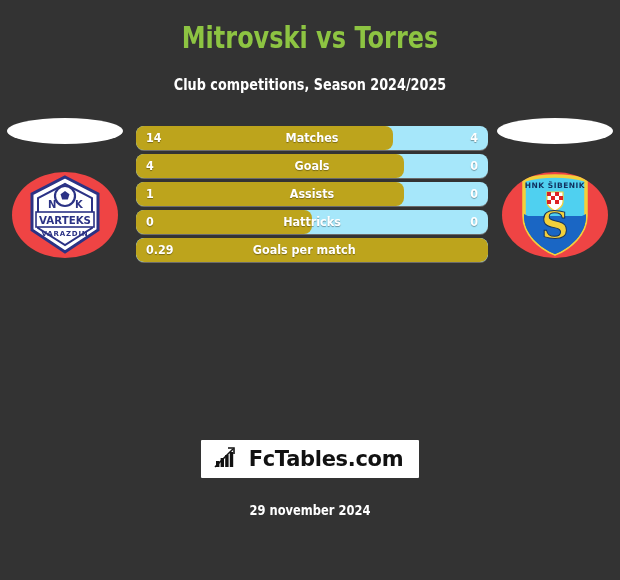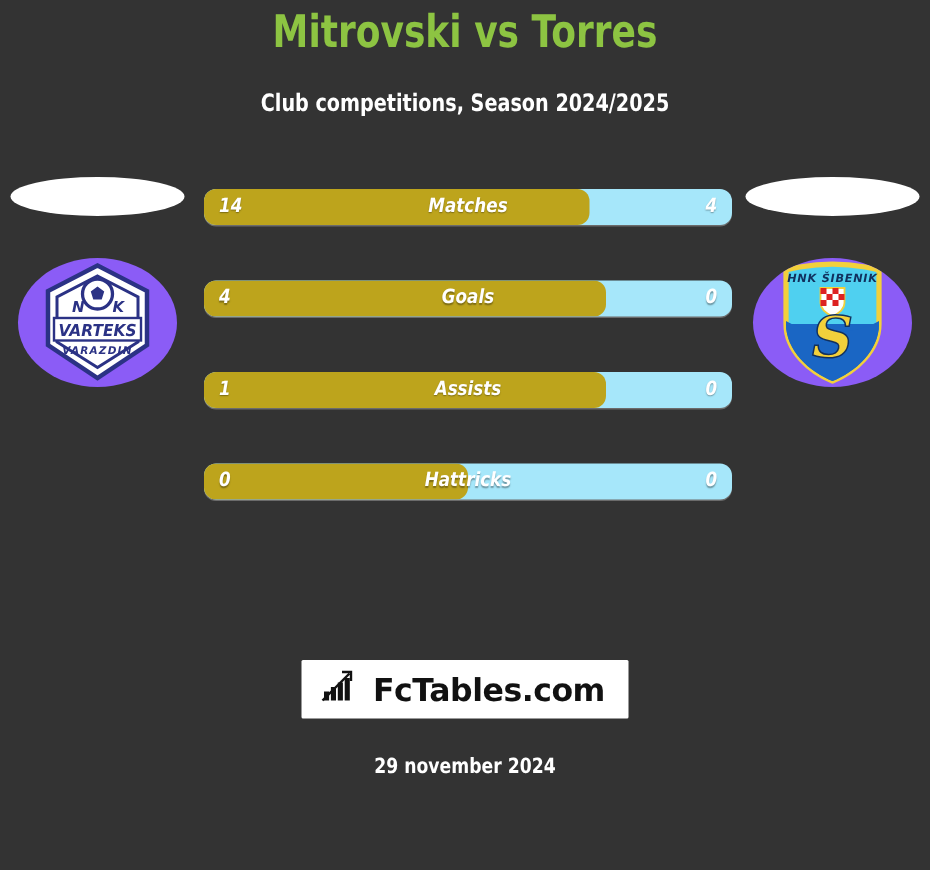--- a/index.html
+++ b/index.html
@@ -11,21 +11,21 @@
     height: 580px;
     background: #333333;
     font-family: "Liberation Sans", sans-serif;
     overflow: hidden;
     position: relative;
   }
 
   
   .header {
     text-align: center;
-    padding-top: 2px;
+    padding-top: 18px;
   }
   .page-title {
     font-family: "DejaVu Sans", sans-serif;
     font-size: 30px;
     font-weight: bold;
     color: #8dc442;
     letter-spacing: 0px;
     transform: scaleX(0.80);
     transform-origin: center;
     line-height: 40px;
@@ -72,43 +72,41 @@
     background: #ffffff;
     border-radius: 50%;
   }
   .badge-disc {
     position: absolute;
     top: 62px;
     left: 50%;
     margin-left: -53px;
     width: 106px;
     height: 86px;
-    background: #8b5cf6;
+    background: #ef4444;
     border-radius: 50%;
     overflow: hidden;
-    font-style: italic;
   }
   .badge-disc svg { display: block; margin: 0 auto; }
 
   
   .bars {
     position: absolute;
     left: 136px;
     top: 16px;
     width: 352px;
   }
   .bar-row {
     position: relative;
     height: 24px;
-    margin-bottom: 37px;
+    margin-bottom: 4px;
     border-radius: 8px;
     overflow: hidden;
     background: #a6e7fa;
     box-shadow: 0 1px 0 0 rgba(255,255,255,0.28);
-    font-style: italic;
   }
   .bar-fill {
     position: absolute;
     left: 0; top: 0; bottom: 0;
     background: #bda41c;
     border-top-right-radius: 8px;
     border-bottom-right-radius: 8px;
   }
   .bar-row.full .bar-fill { border-radius: 8px; }
   .bar-left-val, .bar-right-val, .bar-label {
@@ -266,20 +264,25 @@
       <span class="bar-right-val">0</span>
     </div>
 
     <div class="bar-row">
       <div class="bar-fill" style="width:50%"></div>
       <span class="bar-left-val">0</span>
       <span class="bar-label">Hattricks</span>
       <span class="bar-right-val">0</span>
     </div>
 
+    <div class="bar-row full">
+      <div class="bar-fill" style="width:100%"></div>
+      <span class="bar-left-val">0.29</span>
+      <span class="bar-label">Goals per match</span>
+    </div>
 
 
 
   </div>
 </div>
 
 <div class="footer">
   <div class="brand-box">
     <div class="brand-inner">
       <span>

